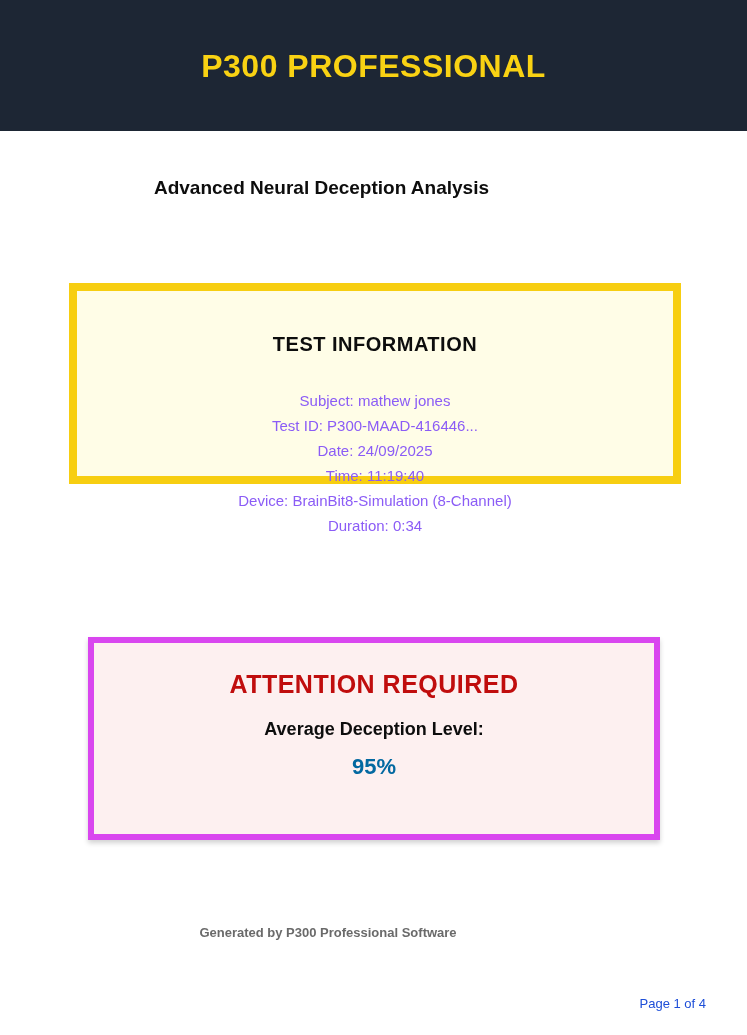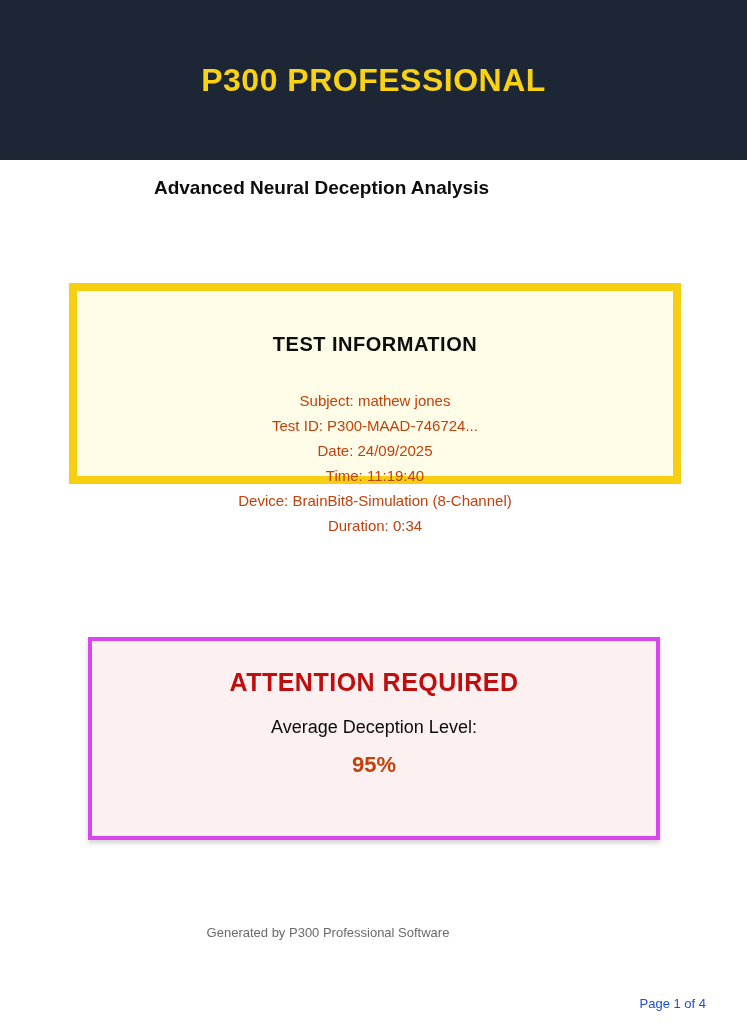--- a/index.html
+++ b/index.html
@@ -10,21 +10,21 @@
     height: 1035px;
     background: #ffffff;
     font-family: "Liberation Sans", sans-serif;
     overflow: hidden;
   }
 
   
   .banner {
     position: absolute;
     top: 0; left: 0;
-    width: 747px; height: 160px;
+    width: 747px; height: 131px;
     background: #1d2634;
     display: flex;
     flex-direction: column;
     align-items: center;
     justify-content: center;
     gap: 12px;
   }
   .banner .title-line {
     color: #f9d213;
     font-size: 32px;
@@ -59,61 +59,61 @@
     margin-top: 42px;
     font-size: 20px;
     font-weight: bold;
     letter-spacing: 0.5px;
     color: #0d0d0d;
   }
   .info-fields {
     margin-top: 32px;
     font-size: 15px;
     line-height: 25px;
-    color: #c2410c;
+    color: #8b5cf6;
   }
 
   
   .alert-box {
     position: absolute;
     top: 637px; left: 88px;
     width: 572px; height: 203px;
-    border: 4px solid #d946ef;
+    border: 6px solid #d946ef;
     background: #fdf0f0;
     text-align: center;
     box-shadow: 0 3px 5px rgba(0,0,0,0.18);
   }
   .alert-title {
     margin-top: 27px;
     font-size: 25px;
     font-weight: bold;
     letter-spacing: 0.5px;
     color: #c00d0d;
   }
   .alert-label {
     margin-top: 20px;
     font-size: 18px;
-    font-weight: normal;
+    font-weight: bold;
     color: #0d0d0d;
   }
   .alert-value {
     margin-top: 14px;
     font-size: 22px;
     font-weight: bold;
-    color: #c2410c;
+    color: #0369a1;
   }
 
   
   .doc-footer {
     position: absolute;
     top: 923px; left: 0;
     width: 656px;
     text-align: center;
     font-size: 13px;
-    font-weight: normal;
+    font-weight: bold;
     line-height: 19px;
     color: #6a6a6a;
   }
 
   .page-number {
     position: absolute;
     top: 996px; right: 41px;
     font-size: 13px;
     color: #1d4ed8;
   }
@@ -126,21 +126,21 @@
   <div class="banner">
     <div class="title-line">P300 PROFESSIONAL</div>
   </div>
 
   <div class="subtitle">Advanced Neural Deception Analysis</div>
 
   <div class="info-box">
     <div class="info-title">TEST INFORMATION</div>
     <div class="info-fields">
       <div>Subject: mathew jones</div>
-      <div>Test ID: P300-MAAD-746724...</div>
+      <div>Test ID: P300-MAAD-416446...</div>
       <div>Date: 24/09/2025</div>
       <div>Time: 11:19:40</div>
       <div>Device: BrainBit8-Simulation (8-Channel)</div>
       <div>Duration: 0:34</div>
     </div>
   </div>
 
   <div class="alert-box">
     <div class="alert-title">ATTENTION REQUIRED</div>
     <div class="alert-label">Average Deception Level:</div>

